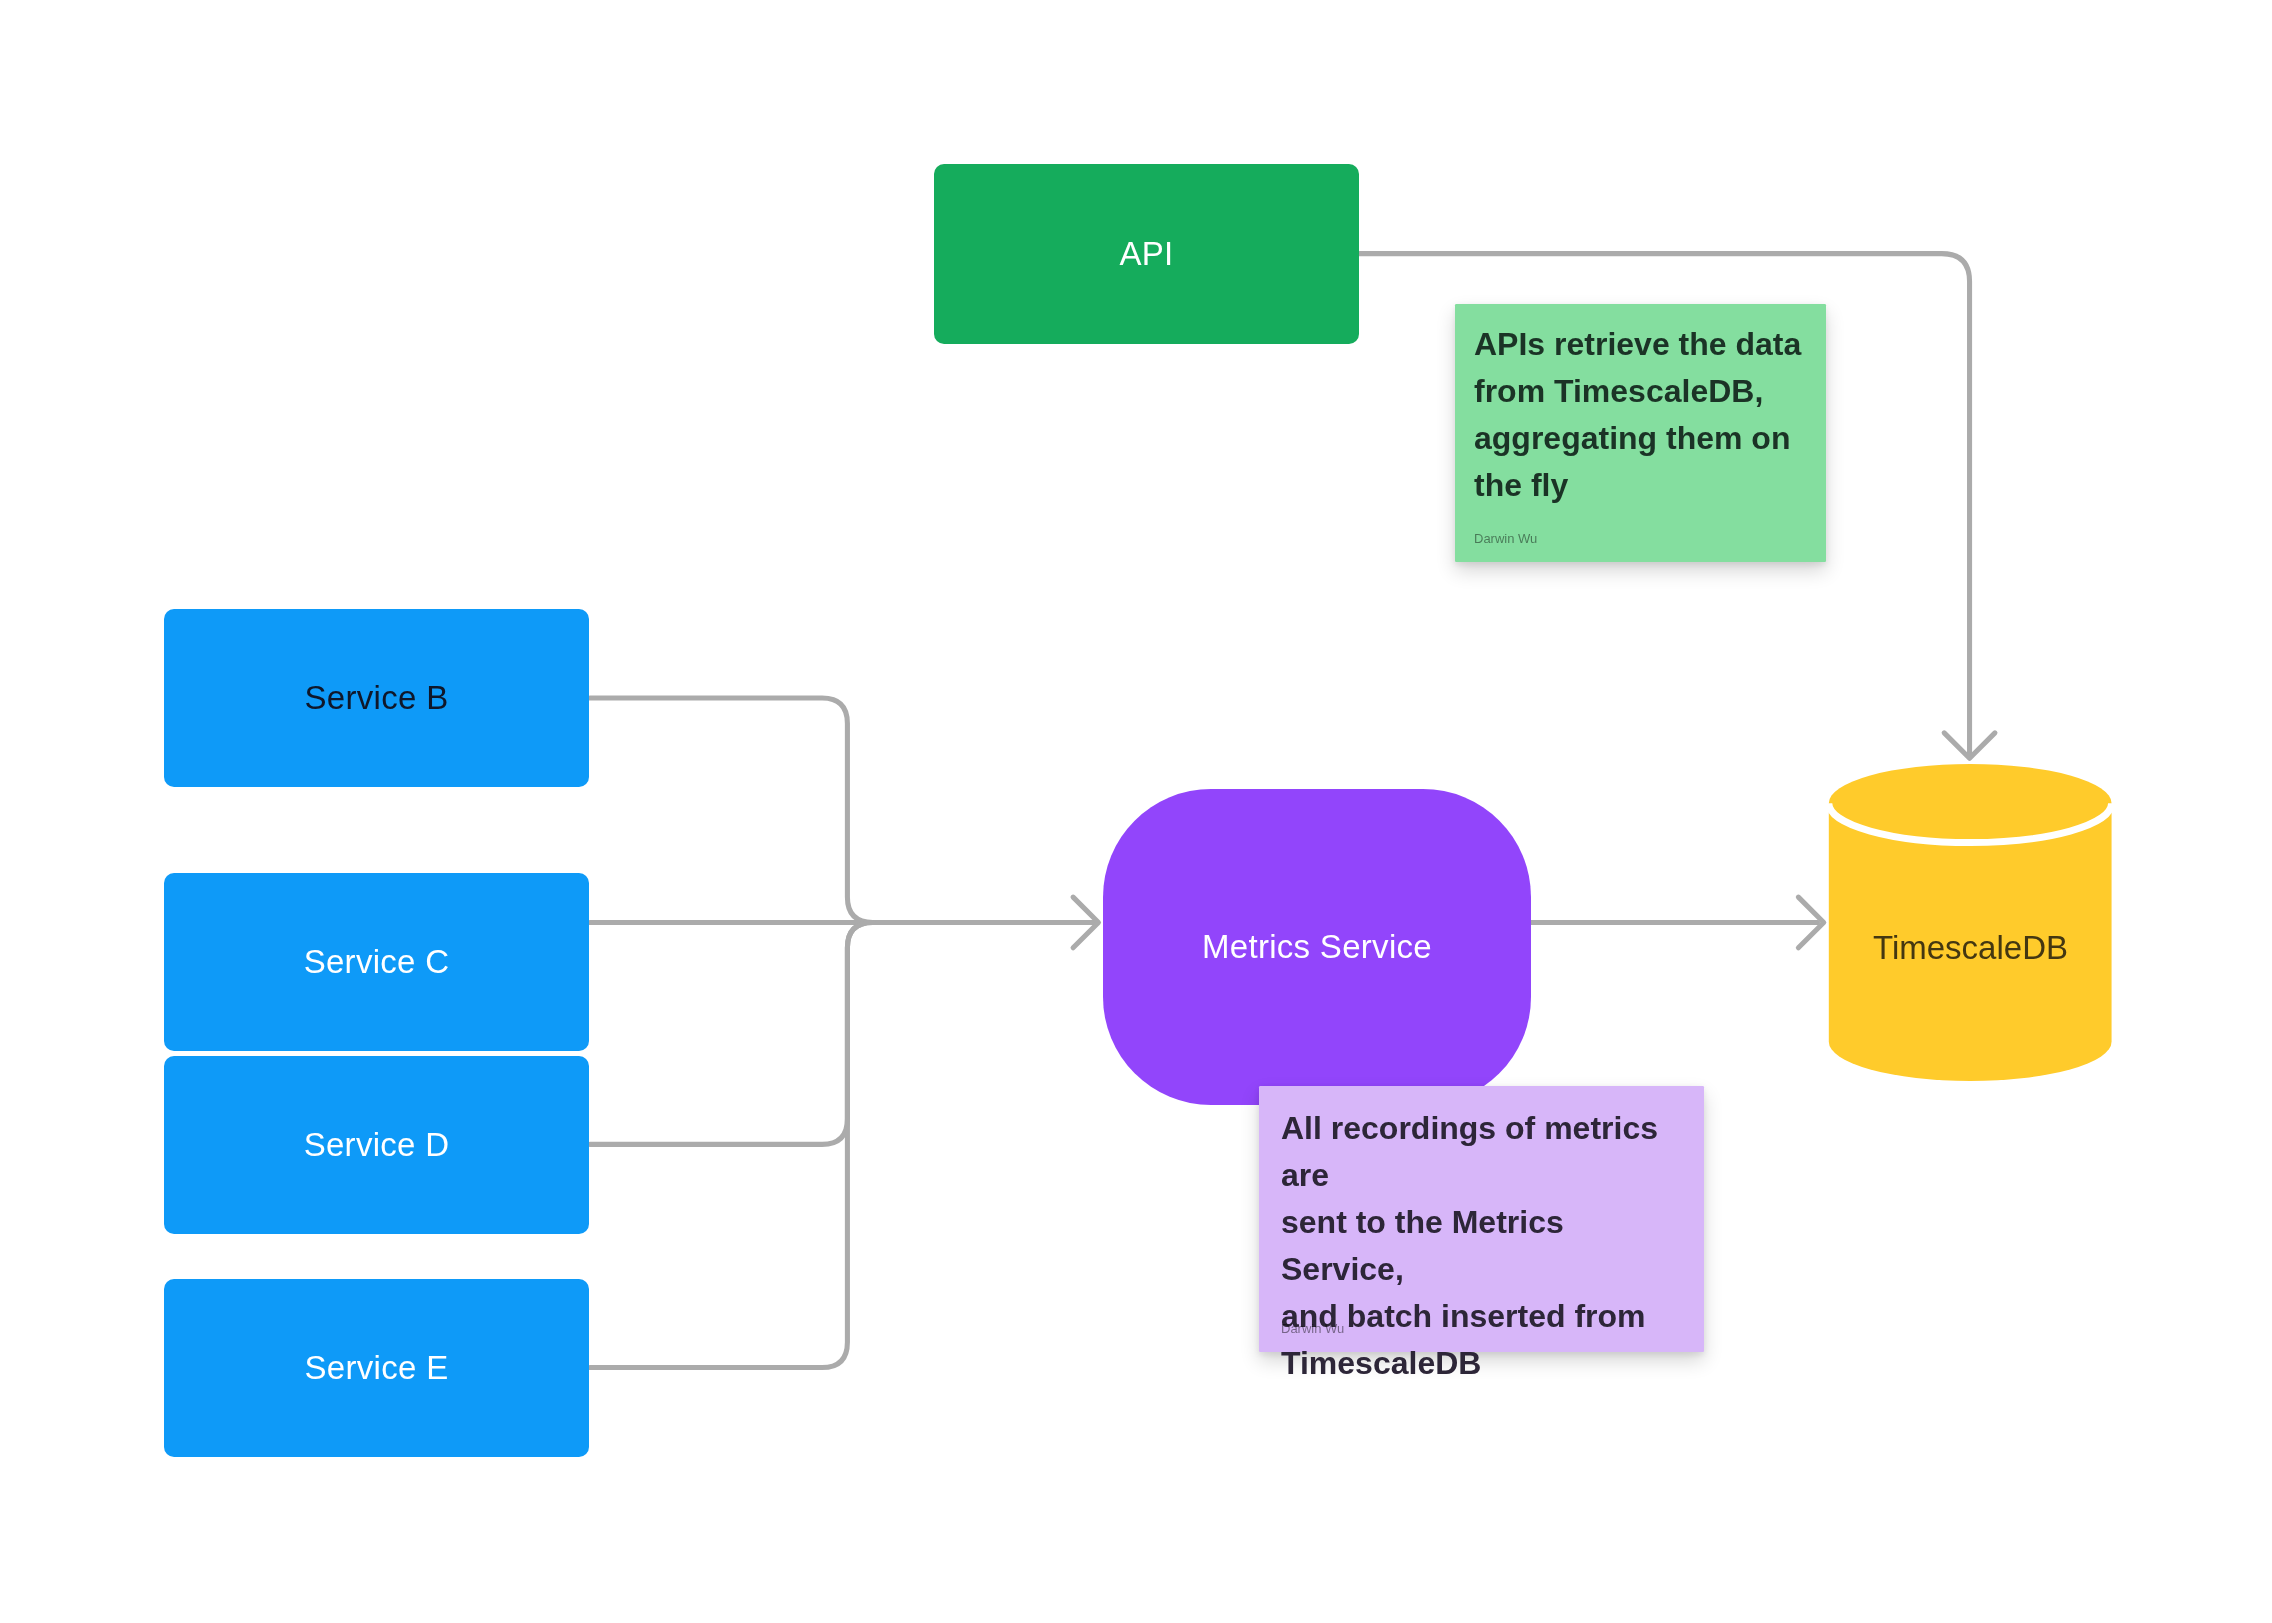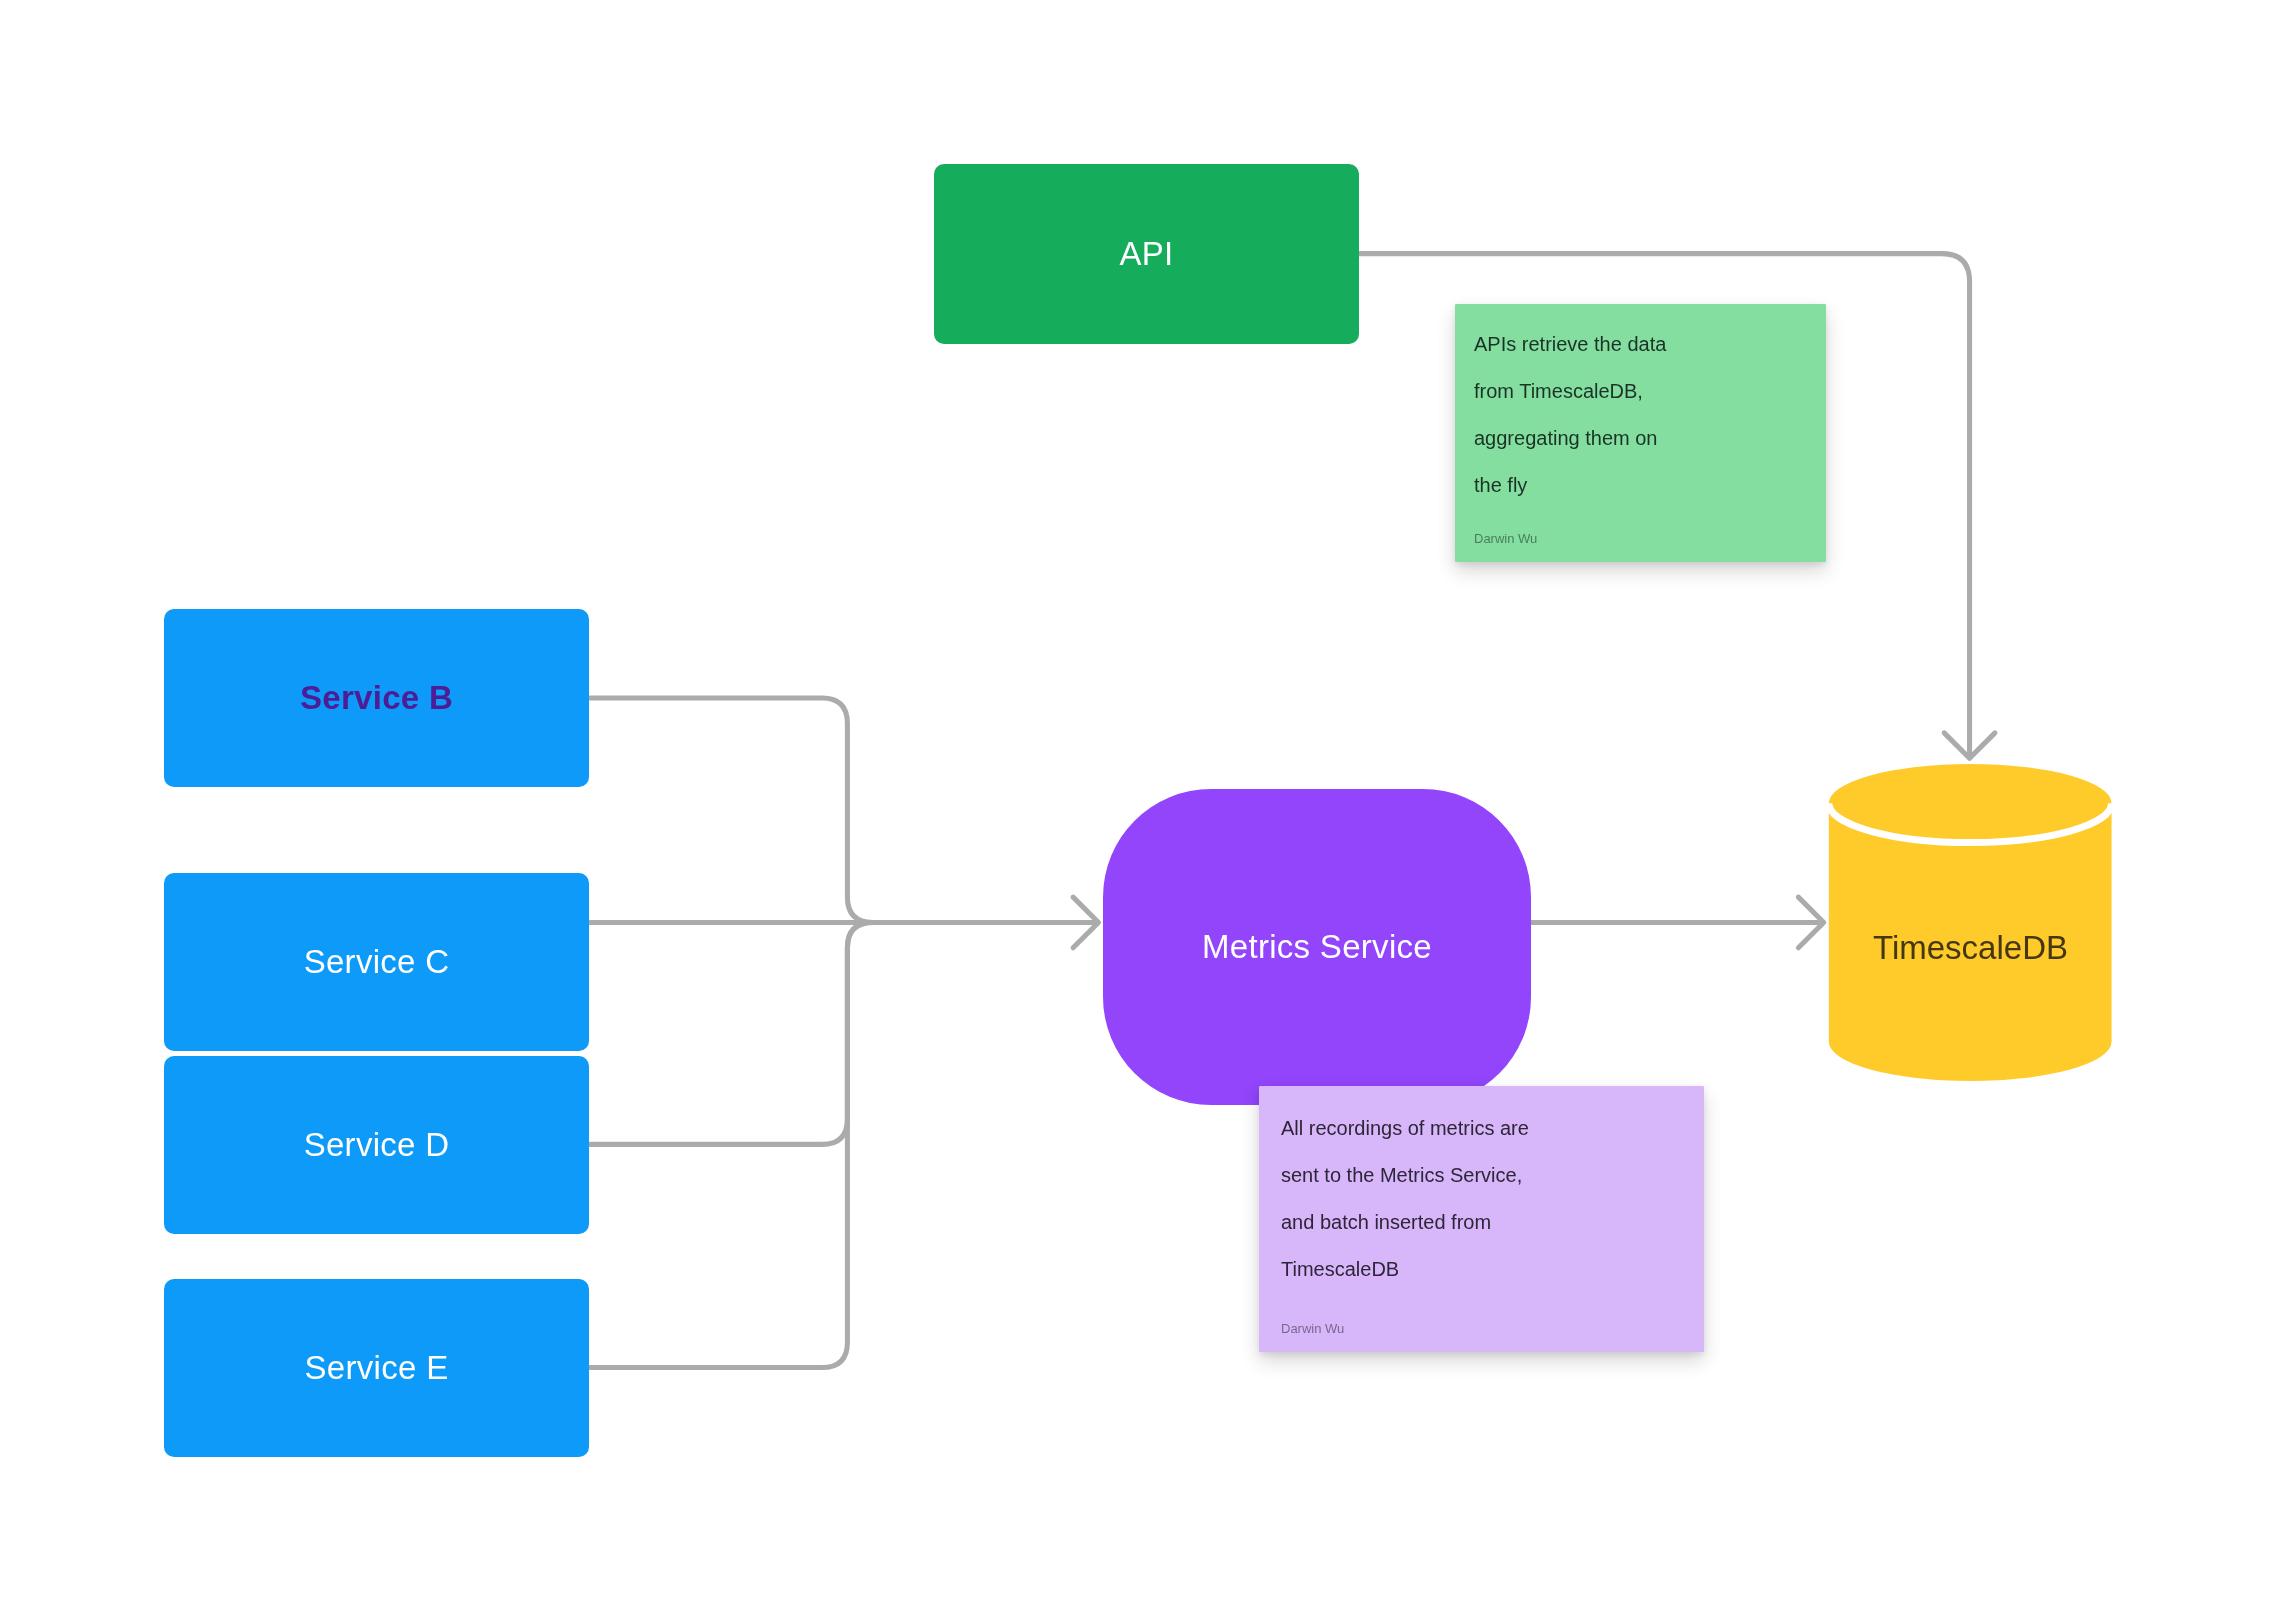--- a/index.html
+++ b/index.html
@@ -22,21 +22,21 @@
   }
   .rectnode{border-radius:10px;}
   .squircle{border-radius:108px;}
   .sticky{
     position:absolute;box-sizing:border-box;
     box-shadow:0 9px 19px rgba(0,0,0,0.16), 0 2.5px 6.3px rgba(0,0,0,0.08);
     border-radius:1.3px;
   }
   .sticky .body{
     position:absolute;left:19px;top:16.5px;right:15px;
-    font-size:20px;line-height:47px;font-weight:400;
+    font-size:32px;line-height:47px;font-weight:700;
     white-space:pre-line;
   }
   .sticky .author{
     position:absolute;left:19px;bottom:16.5px;
     font-size:13px;font-weight:400;color:rgba(0,0,0,0.45);
   }
   .cyl-label{
     position:absolute;left:1829px;top:843px;width:283px;height:209px;
     display:flex;align-items:center;justify-content:center;
     font-size:33px;font-weight:500;
@@ -72,21 +72,21 @@
       <path d="M 2884 1267 A 223 62 0 0 1 3330 1267 L 3330 1643 A 223 62 0 0 1 2884 1643 Z" fill="#FFCB2B"></path>
       <path fill="none" stroke-width="11" d="M 2884 1267 A 223 62 0 0 0 3330 1267" stroke="#FFFFFF"></path>
     </g>
   </svg>
 
   <div class="node rectnode" style="left: 934px; top: 164px; width: 425px; height: 180px; background: rgb(21, 172, 92);">
     <div class="label" style="color: rgb(255, 255, 255);">API</div>
   </div>
 
   <div class="node rectnode" style="left: 164px; top: 609px; width: 425px; height: 178px; background: rgb(14, 154, 248);">
-    <div class="label" style="color: #4c1d95; font-weight: bold;">Service B</div>
+    <div class="label" style="color: #0f172a;">Service B</div>
   </div>
 
   <div class="node rectnode" style="left: 164px; top: 833px; width: 425px; height: 178px; background: rgb(14, 154, 248); margin-top: 40px;">
     <div class="label" style="color: rgb(255, 255, 255);">Service C</div>
   </div>
 
   <div class="node rectnode" style="left: 164px; top: 1056px; width: 425px; height: 178px; background: rgb(14, 154, 248);">
     <div class="label" style="color: rgb(255, 255, 255); text-align: right;">Service D</div>
   </div>
 

